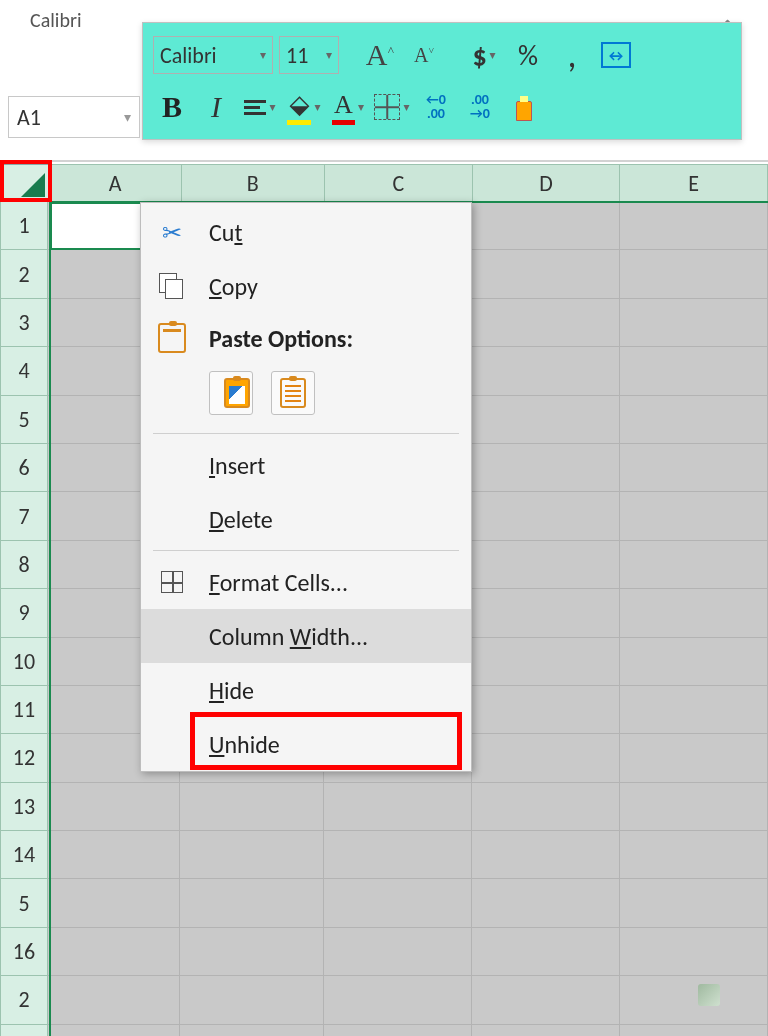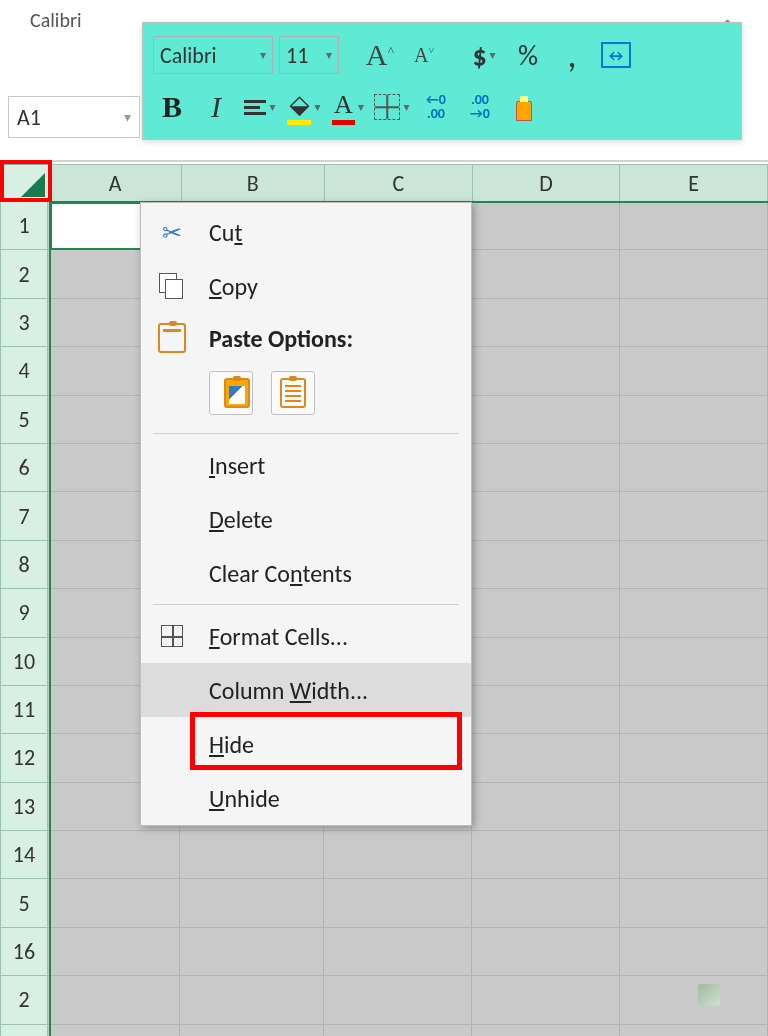--- a/index.html
+++ b/index.html
@@ -560,24 +560,20 @@
   </div>
   <div class="ctx-sep"></div>
   <div class="ctx-item">
     <div class="ctx-icon"></div>
     <div class="ctx-label"><span class="accel">I</span>nsert</div>
   </div>
   <div class="ctx-item">
     <div class="ctx-icon"></div>
     <div class="ctx-label"><span class="accel">D</span>elete</div>
   </div>
-  <div class="ctx-item">
-    <div class="ctx-icon"></div>
-    <div class="ctx-label">Clear Co<span class="accel">n</span>tents</div>
-  </div>
   <div class="ctx-sep"></div>
   <div class="ctx-item">
     <div class="ctx-icon">
         <div class="format-cells-icon"></div>
       </div>
     <div class="ctx-label"><span class="accel">F</span>ormat Cells...</div>
   </div>
   <div class="ctx-item highlight" id="colw-item">
     <div class="ctx-icon"></div>
     <div class="ctx-label">Column <span class="accel">W</span>idth...</div>

